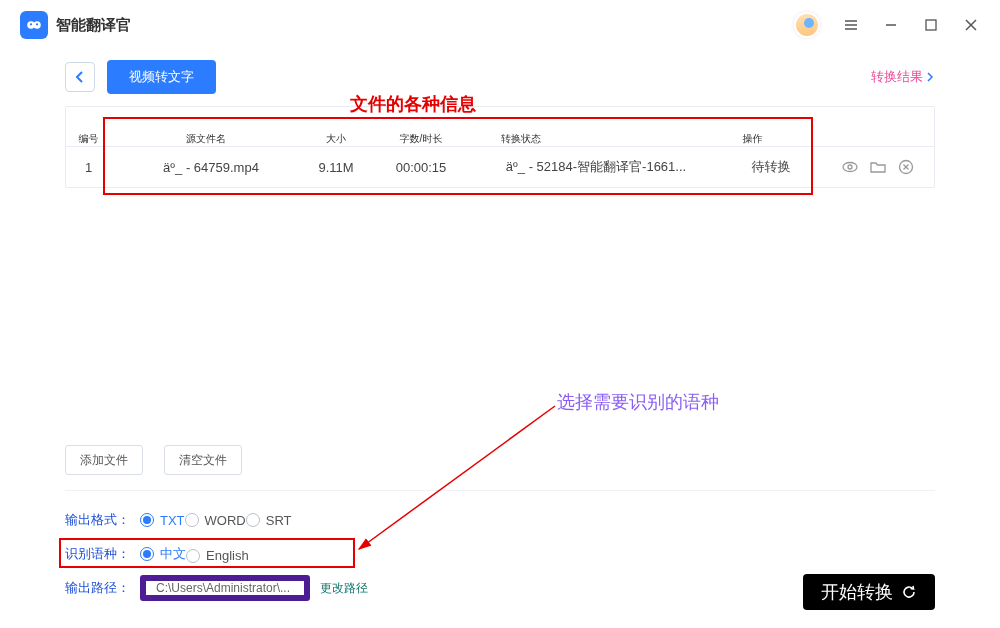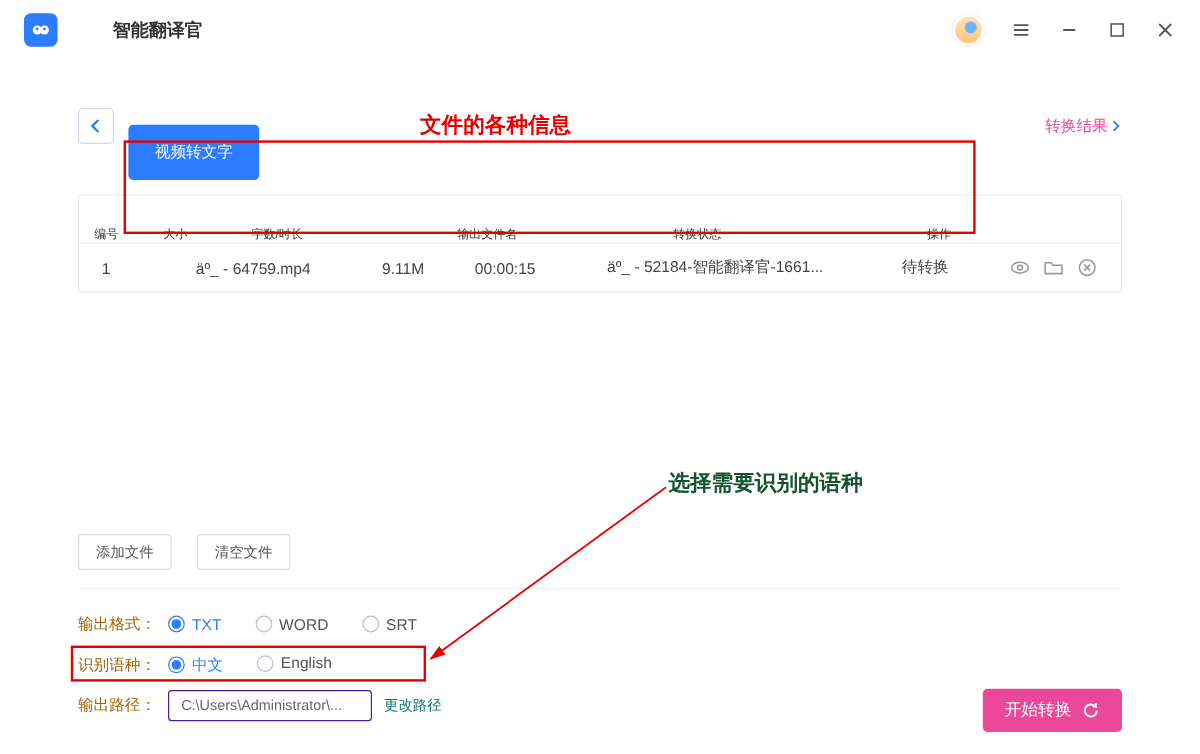--- a/index.html
+++ b/index.html
@@ -1,29 +1,29 @@
 <!DOCTYPE html>
 <html><head>
 <meta charset="utf-8">
 <style>
 * { margin: 0; padding: 0; box-sizing: border-box; font-family: "Microsoft YaHei", Arial, sans-serif; }
 body { width: 1000px; height: 628px; background: #fff; overflow: hidden; position: relative; }
 
 .titlebar { height: 50px; display: flex; align-items: center; padding: 0 20px; }
 .logo { width: 28px; height: 28px; background: #2b7cff; border-radius: 6px; display: flex; align-items: center; justify-content: center; margin-right: 8px; }
 .logo svg { width: 18px; height: 18px; }
-.app-title { font-size: 15px; font-weight: bold; color: #333; margin-left: 38px; }
+.app-title { font-size: 15px; font-weight: bold; color: #333; }
 .titlebar-right { margin-left: auto; display: flex; align-items: center; gap: 22px; }
 .avatar { width: 26px; height: 26px; border-radius: 50%; background: linear-gradient(#ffe0b2, #ffc680); border: 2px solid #fff; box-shadow: 0 0 4px rgba(0,0,0,0.1); position: relative; }
 .avatar::after { content: ""; position: absolute; top: 4px; left: 8px; width: 10px; height: 10px; background: #6bb6ff; border-radius: 50%; }
 .win-btn { width: 18px; height: 18px; display: flex; align-items: center; justify-content: center; cursor: pointer; color: #555; }
 
 .toolbar { display: flex; align-items: center; padding: 10px 65px 12px 65px; }
 .back-btn { width: 30px; height: 30px; border: 1px solid #d0d8e8; border-radius: 4px; display: flex; align-items: center; justify-content: center; color: #2b7cff; cursor: pointer; margin-right: 12px; }
-.mode-btn { height: 46px; padding: 4px 22px; background: #2b7cff; color: #fff; border-radius: 4px; display: flex; align-items: center; font-size: 13px; cursor: pointer; margin-top: 44px; }
+.mode-btn { height: 34px; padding: 4px 22px; background: #2b7cff; color: #fff; border-radius: 4px; display: flex; align-items: center; font-size: 13px; cursor: pointer; }
 .results-link { margin-left: auto; color: #ec4899; font-size: 13px; cursor: pointer; display: flex; align-items: center; gap: 2px; }
 
 .annotation-red1 { position: absolute; left: 350px; top: 92px; color: #e60000; font-weight: bold; font-size: 18px; font-family: Liberation Serif, serif; }
 .red-box1 { position: absolute; left: 103px; top: 117px; width: 710px; height: 78px; border: 2px solid #e60000; pointer-events: none; }
 
 .table-wrap { margin: 0 65px; border: 1px solid #e8ecf2; border-radius: 2px; }
 .thead { display: flex; height: 40px; align-items: flex-end; border-bottom: 1px solid #e8ecf2; font-size: 10px; color: #333; }
 .th, .td { text-align: center; padding: 0 4px; overflow: hidden; white-space: nowrap; text-overflow: ellipsis; }
 .col-idx { width: 45px; }
 .col-src { width: 190px; }
@@ -36,35 +36,35 @@
 .row-ops { display: flex; gap: 10px; justify-content: center; color: #888; }
 .row-ops .ic { width: 18px; height: 18px; cursor: pointer; display: flex; align-items: center; justify-content: center; }
 
 .file-actions { position: absolute; left: 65px; top: 445px; display: flex; gap: 21px; }
 .fa-btn { height: 30px; padding: 0 14px; border: 1px solid #d8dde6; border-radius: 3px; font-size: 12px; color: #555; background: #fff; cursor: pointer; display: flex; align-items: center; }
 
 .divider { position: absolute; left: 65px; top: 490px; width: 870px; height: 1px; background: #eef1f6; }
 
 .opts { position: absolute; left: 65px; top: 503px; font-size: 13px; color: #555; width: 870px; }
 .opt-row { display: flex; align-items: center; height: 34px; }
-.opt-label { width: 75px; color: #a16207; }
-.radio-group { display: flex; gap: 28px; align-items: flex-start; }
+.opt-label { width: 75px; color: #1d4ed8; }
+.radio-group { display: flex; align-items: flex-end; }
 .radio { display: flex; align-items: center; gap: 6px; cursor: pointer; }
 .radio .dot { width: 14px; height: 14px; border: 1px solid #b8c0cc; border-radius: 50%; position: relative; }
 .radio.selected .dot { border-color: #2b7cff; }
 .radio.selected .dot::after { content: ""; position: absolute; inset: 2px; background: #2b7cff; border-radius: 50%; }
 .radio.selected .rlabel { color: #2b7cff; }
-.path-box { height: 26px; min-width: 170px; padding: 0 10px; border: 1px solid #4c1d95; border-radius: 3px; display: flex; align-items: center; font-size: 12px; color: #666; margin-right: 10px; }
+.path-box { height: 26px; min-width: 170px; padding: 0 10px; border: 6px solid #4c1d95; border-radius: 3px; display: flex; align-items: center; font-size: 12px; color: #666; margin-right: 10px; }
 .change-link { color: #0f766e; font-size: 12px; cursor: pointer; }
 
 .red-box2 { position: absolute; left: 59px; top: 538px; width: 296px; height: 30px; border: 2px solid #e60000; pointer-events: none; }
-.annotation-red2 { position: absolute; left: 557px; top: 390px; color: #14532d; font-weight: bold; font-size: 18px; font-family: SimSun, serif; }
+.annotation-red2 { position: absolute; left: 557px; top: 390px; color: #8b5cf6; font-weight: normal; font-size: 18px; font-family: SimSun, serif; }
 .arrow-svg { position: absolute; left: 355px; top: 404px; pointer-events: none; }
 
-.start-btn { position: absolute; right: 65px; bottom: 18px; height: 36px; padding: 0 18px; background: #ec4899; color: #fff; border-radius: 4px; display: flex; align-items: center; gap: 8px; font-size: 14px; cursor: pointer; }
+.start-btn { position: absolute; right: 65px; bottom: 18px; height: 36px; padding: 0 18px; background: #000000; color: #fff; border-radius: 4px; display: flex; align-items: center; gap: 8px; font-size: 18px; cursor: pointer; }
 </style>
 </head>
 <body>
 
 <div class="titlebar">
   <div class="logo">
     <svg viewBox="0 0 24 24" fill="#fff">
         <circle cx="8" cy="12" r="5"></circle>
         <circle cx="16" cy="12" r="5"></circle>
         <circle cx="8" cy="11" r="1.5" fill="#2b7cff"></circle>
@@ -114,23 +114,23 @@
       </svg>
     </div>
 </div>
 
 <div class="annotation-red1">文件的各种信息</div>
 <div class="red-box1"></div>
 
 <div class="table-wrap">
   <div class="thead">
     <div class="th col-idx">编号</div>
+    <div class="th col-src">源文件名</div>
     <div class="th col-size">大小</div>
     <div class="th col-dur">字数/时长</div>
-    <div class="th col-out">输出文件名</div>
     <div class="th col-status">转换状态</div>
     <div class="th col-ops">操作</div>
   </div>
   <div class="trow">
     <div class="td col-idx">1</div>
     <div class="td col-src" style="text-align:center;padding-left:14px">äº_ - 64759.mp4</div>
     <div class="td col-size">9.11M</div>
     <div class="td col-dur">00:00:15</div>
     <div class="td col-out">äº_ - 52184-智能翻译官-1661...</div>
     <div class="td col-status">待转换</div>

